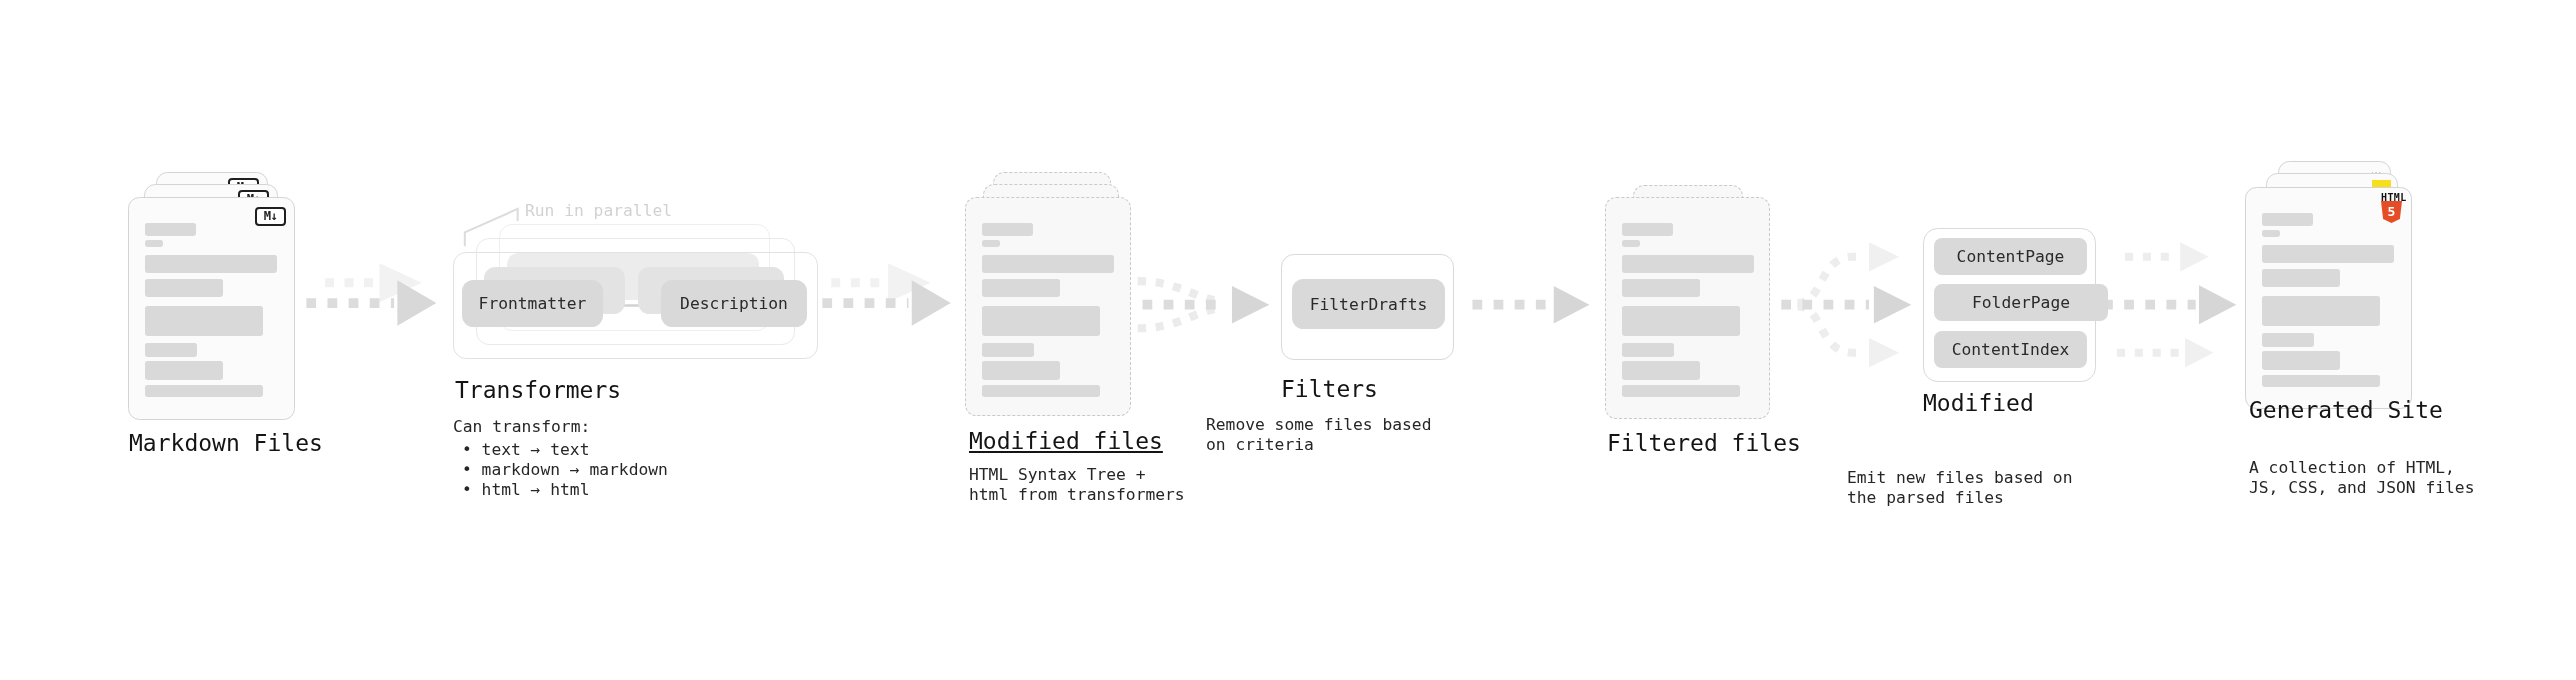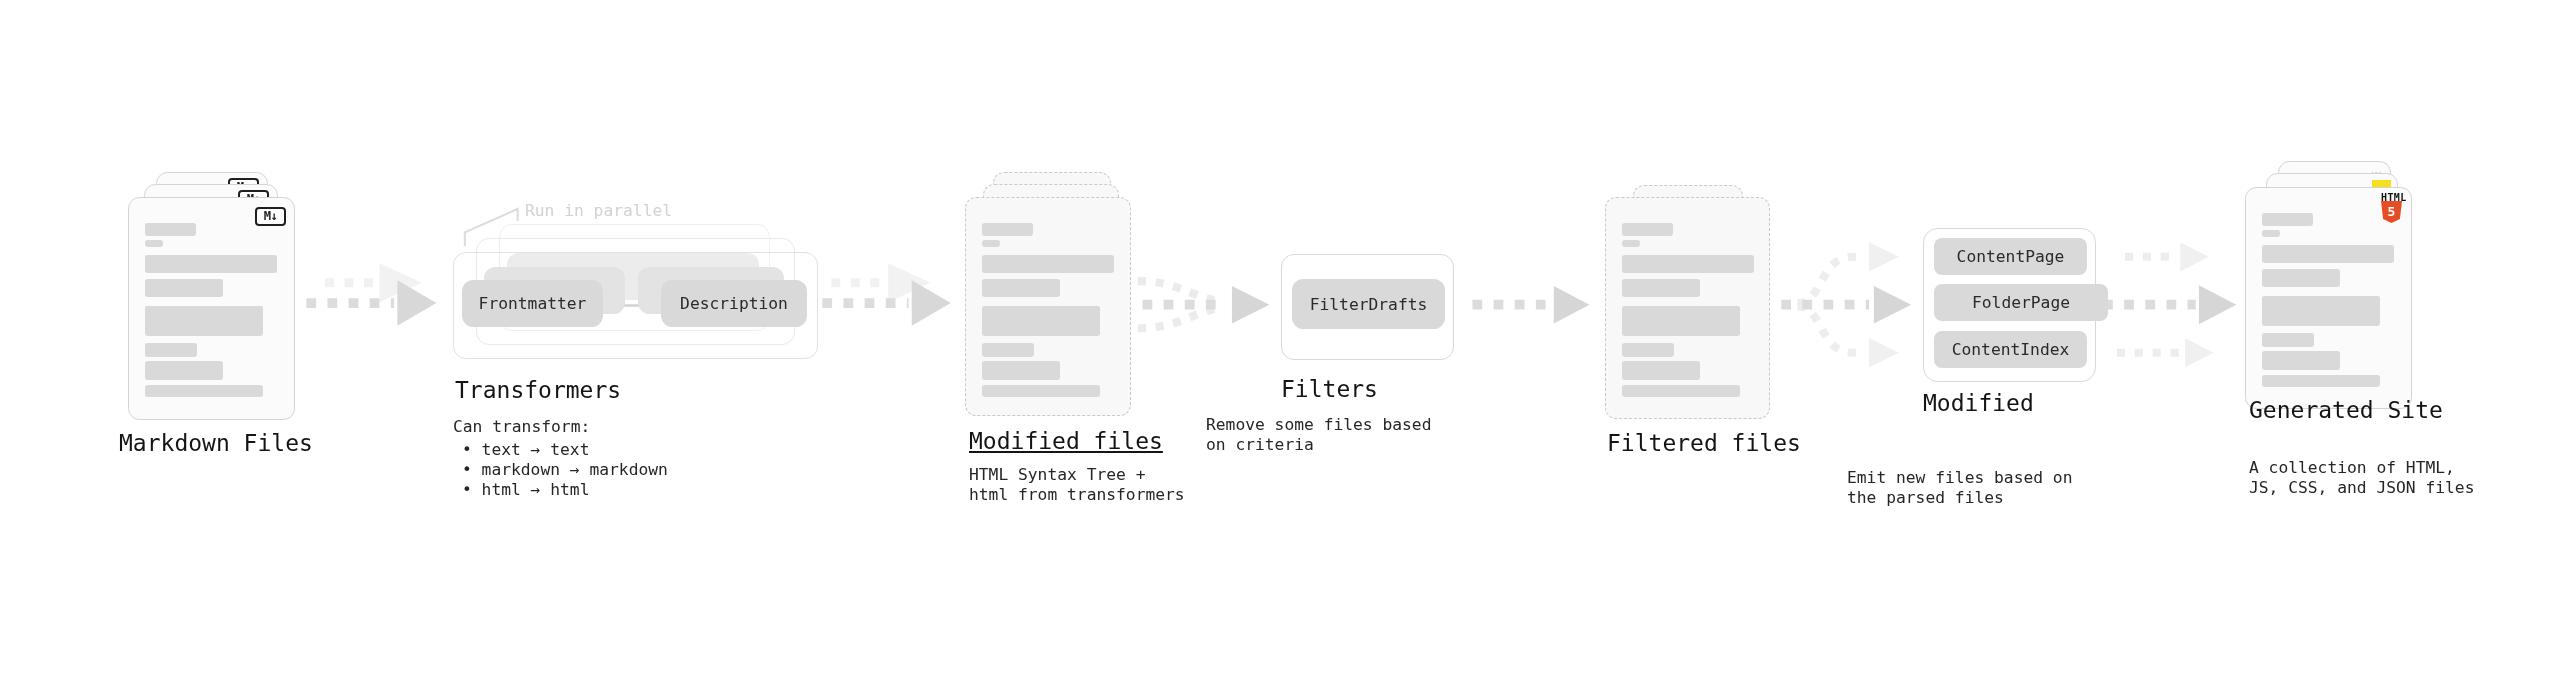--- a/index.html
+++ b/index.html
@@ -133,21 +133,21 @@
       <span class="md-badge" style="right:8.1px; top:9px;">M↓</span>
     <div class="bar" style="left: 16.3px; top: 25px; width: 51px; height: 13px;"></div>
         <div class="bar" style="left: 16.3px; top: 42px; width: 18px; height: 6.5px;"></div>
         <div class="bar" style="left: 16.3px; top: 57px; width: 132px; height: 18px;"></div>
         <div class="bar" style="left: 16.3px; top: 81px; width: 78px; height: 18px;"></div>
         <div class="bar" style="left: 16.3px; top: 108px; width: 118px; height: 30px;"></div>
         <div class="bar" style="left: 16.3px; top: 145px; width: 52px; height: 14px;"></div>
         <div class="bar" style="left: 16.3px; top: 163px; width: 78px; height: 18.7px;"></div>
         <div class="bar" style="left: 16.3px; top: 187px; width: 118px; height: 12.2px;"></div>
       </div>
-    <div class="stage-label" style="left:119px; top:432px;">Markdown Files</div>
+    <div class="stage-label" style="left:129px; top:432px;">Markdown Files</div>
   </div>
 
   <div>
     <div class="annotation" style="left:525px; top:203px;">Run in parallel</div>
 
     <div class="tbox" style="left:499px; top:224px; width:271px; height:107px; border-color:#efefef;"></div>
     <div class="pill ghost2" style="left:507px; top:253px; width:141px; height:47px;"></div>
     <div class="pill ghost2" style="left:613px; top:253px; width:146px; height:47px;"></div>
 
     <div class="tbox" style="left:476px; top:238px; width:319px; height:107px; border-color:#e9e9e9;"></div>

